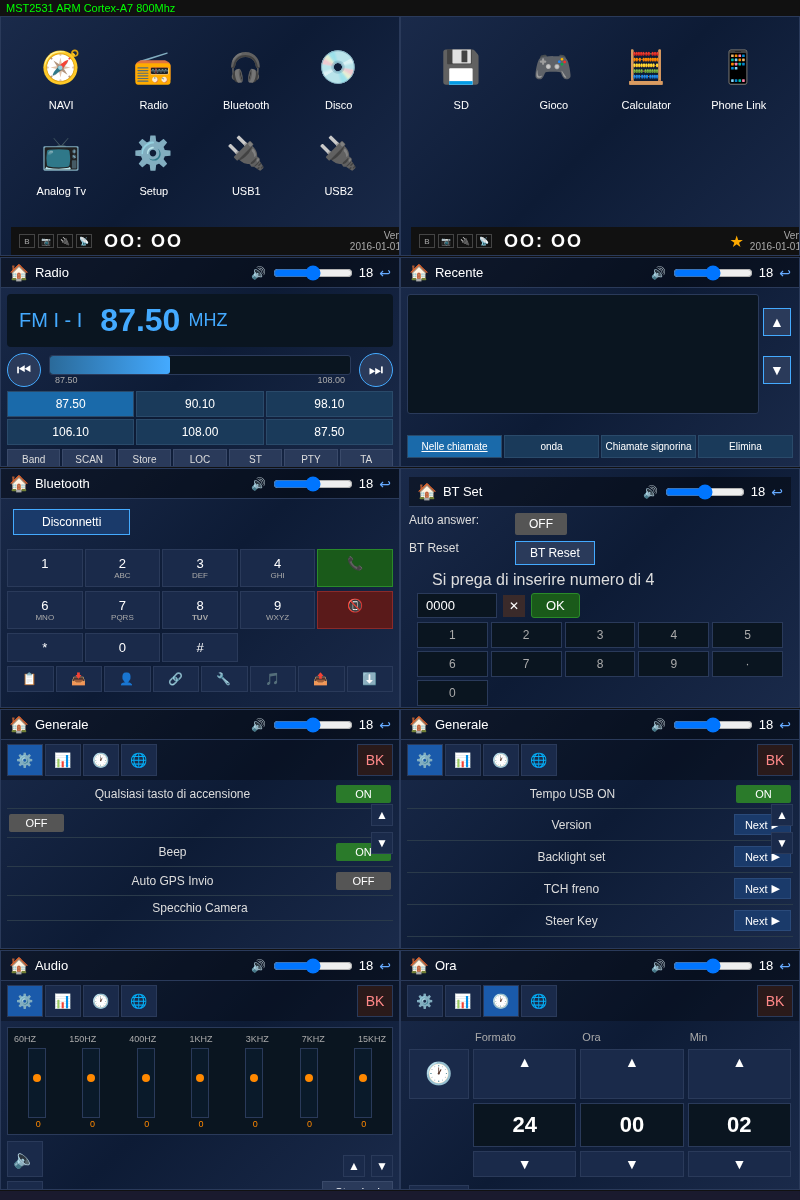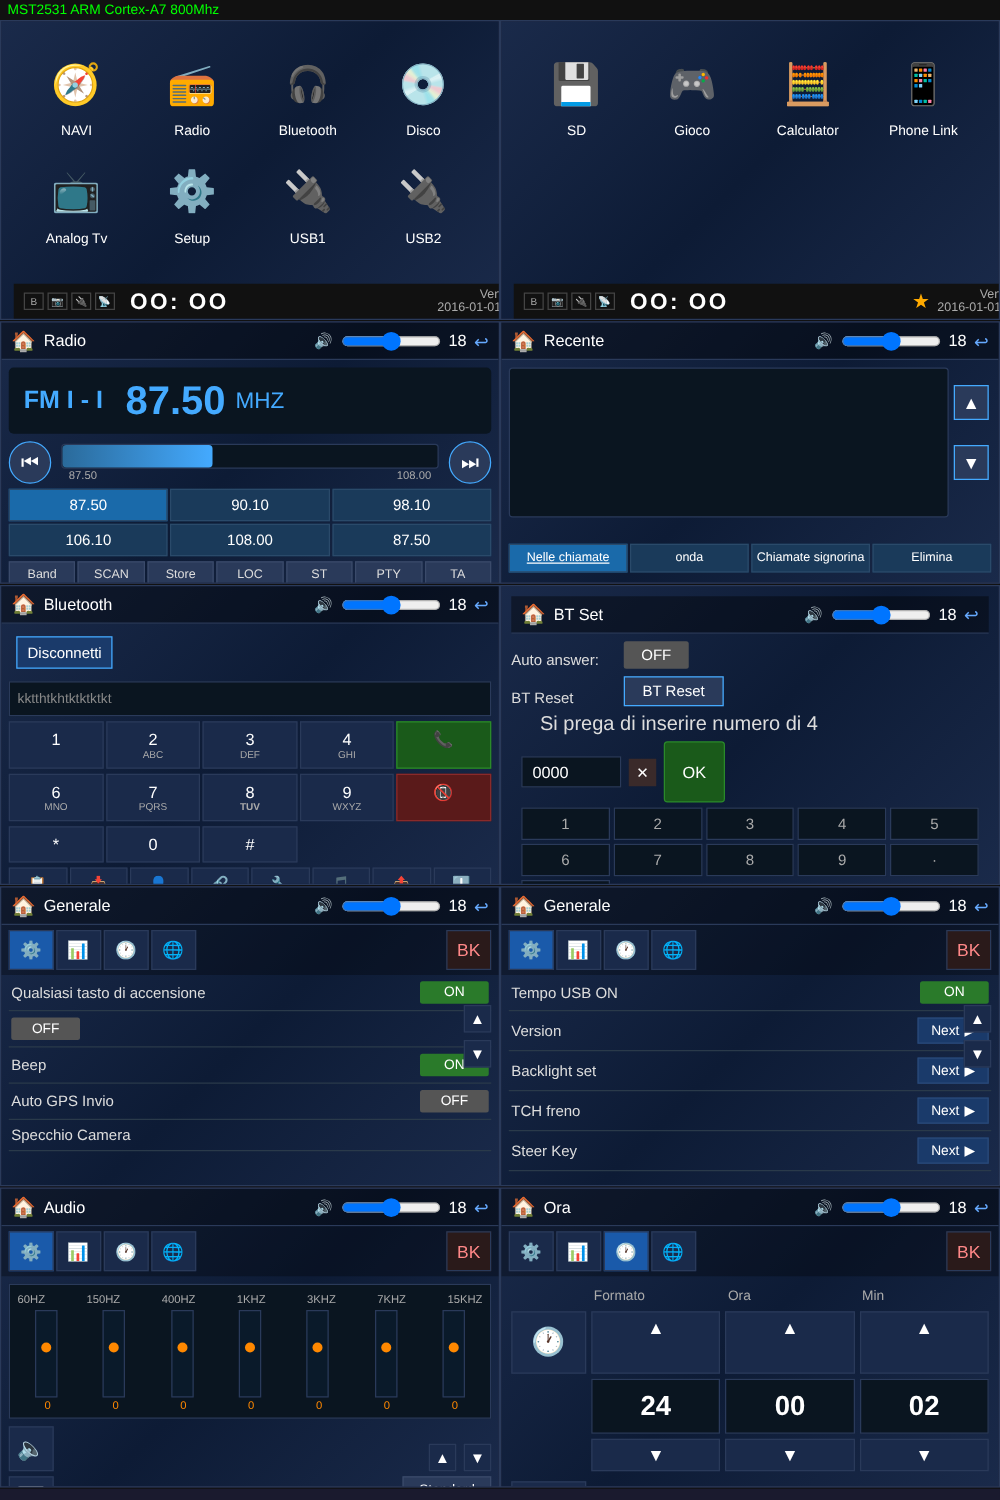--- a/index.html
+++ b/index.html
@@ -153,21 +153,21 @@
       padding: 8px 12px;
       border-radius: 4px;
       display: flex;
       align-items: center;
       gap: 8px;
     }
 
     .radio-band {
       color: #4af;
       font-size: 20px;
-      font-weight: bold;
+      font-weight: normal;
     }
 
     .radio-freq {
       color: #4af;
       font-size: 32px;
       font-weight: bold;
       margin-left: 10px;
     }
 
     .radio-mhz {
@@ -299,21 +299,21 @@
     }
 
     .recent-tab.active {
       background: #1a6aaa;
       text-decoration: underline;
     }
 
     .bt-disconnect-btn {
       background: #1a3a6a;
       color: #fff;
-      padding: 5px 8px;
+      padding: 5px 28px;
       margin: 6px;
       cursor: pointer;
       border: 1px solid #4af;
       font-size: 12px;
       display: inline-block;
     }
 
     .bt-input-area {
       background: #0a1520;
       margin: 0 6px;
@@ -358,23 +358,23 @@
     }
 
     
     .btset-panel {
       height: 240px;
       padding: 8px;
     }
 
     .btset-row {
       display: flex;
-      align-items: flex-end;
+      align-items: flex-start;
       margin: 6px 0;
-      gap: 0;
+      gap: 16px;
     }
 
     .btset-label {
       color: #ddd;
       font-size: 12px;
       width: 90px;
     }
 
     .toggle-btn {
       background: #555;
@@ -427,21 +427,21 @@
       display: flex;
       align-items: center;
       justify-content: center;
       cursor: pointer;
       font-size: 12px;
     }
 
     .ok-btn {
       background: #1a5a1a;
       color: #fff;
-      padding: 16px 14px;
+      padding: 4px 14px;
       font-size: 13px;
       cursor: pointer;
       border: 1px solid #2a8a2a;
       border-radius: 3px;
     }
 
     .btset-numpad {
       display: grid;
       grid-template-columns: repeat(5, 1fr);
       gap: 3px;
@@ -496,20 +496,21 @@
       display: flex;
       align-items: center;
       padding: 5px 2px;
       border-bottom: 1px solid #2a3a4a;
     }
 
     .gen-row-label {
       color: #ddd;
       font-size: 12px;
       flex: 1;
+      text-align: center;
     }
 
     .gen-toggle {
       padding: 3px 12px;
       font-size: 11px;
       color: #fff;
       cursor: pointer;
       border: none;
       border-radius: 2px;
       min-width: 55px;
@@ -860,23 +861,20 @@
     <div class="panel-header">
       <span class="home-icon">🏠</span>
       <span class="panel-title">Bluetooth</span>
       <span class="panel-vol">🔊</span>
       <input type="range" style="width: 80px;" value="50">
       <span class="panel-num">18</span>
       <span class="panel-back">↩</span>
     </div>
     <div style="padding:4px 6px;">
       <div class="bt-disconnect-btn">Disconnetti</div>
-    </div>
-    <div class="bt-input-area">
-      <span>kktthtkhtktktktkt</span>
     </div>
     <div style="display:grid;grid-template-columns:repeat(5,1fr);gap:2px;margin:4px 6px;">
       <div class="key-btn">1</div>
       <div class="key-btn">
           <div>2</div>
           <div style="font-size:8px;color:#aaa;">ABC</div>
         </div>
       <div class="key-btn">
           <div>3</div>
           <div style="font-size:8px;color:#aaa;">DEF</div>

